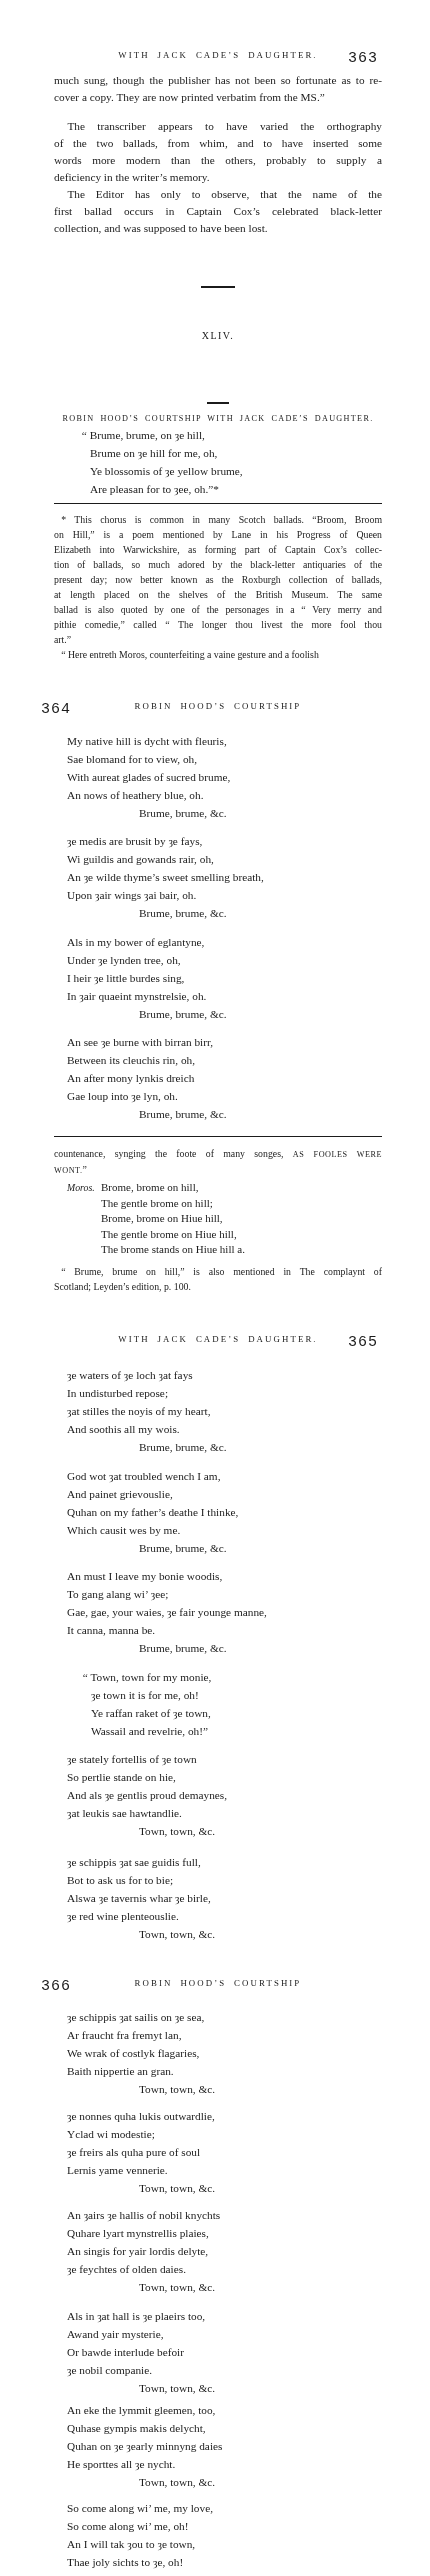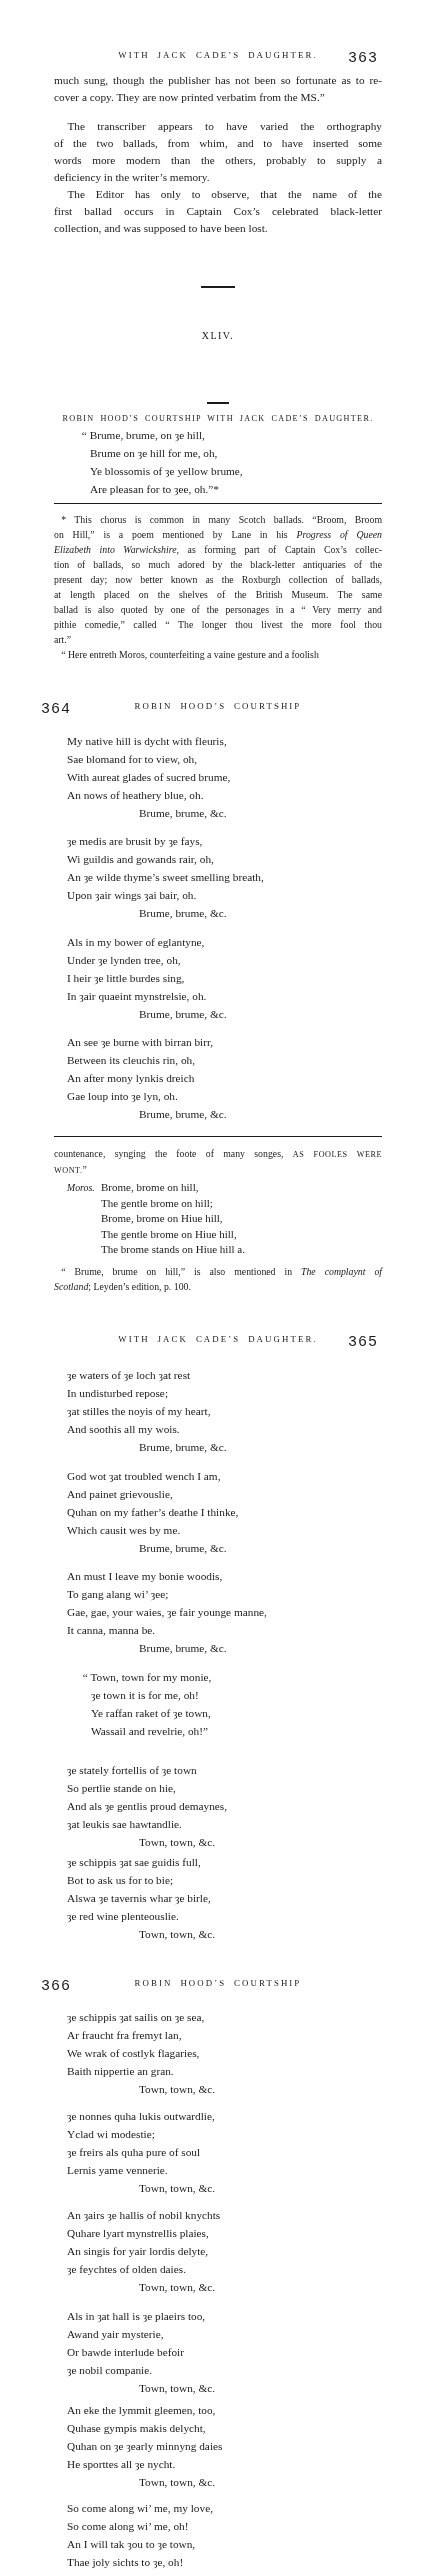--- a/index.html
+++ b/index.html
@@ -42,21 +42,21 @@
   #b364-s4{top:368px;}
   #b364-fnrule{top:471px;left:0;width:328px;height:1px;}
   #b364-fn1{top:481px;}
   #b364-moros{top:515px;}
   #b364-fn2{top:599px;}
 
   #b365-s1{top:37px;}
   #b365-s2{top:138px;}
   #b365-s3{top:238px;}
   #b365-s4{top:339px;}
-  #b365-s5{top:432px;font-family:Liberation Serif, serif;}
+  #b365-s5{top:421px;font-family:Liberation Serif, serif;}
   #b365-s6{top:524px;}
 
   #b366-s1{top:35px;}
   #b366-s2{top:134px;}
   #b366-s3{top:233px;}
   #b366-s4{top:334px;}
   #b366-s5{top:428px;}
   #b366-s6{top:526px;}
 
   .rule{background:#1b1b1b;position:absolute;}
@@ -65,21 +65,21 @@
   .ind{text-indent:13.4px;}
 
   .vl{font-size:11.3px;line-height:18px;margin-left:13px;}
   .refrain{font-size:11.3px;line-height:18px;margin-left:85px;}
   .chor .vl{margin-left:36px;}
   .qst .vl{margin-left:37px;}
   .hang{text-indent:-8.2px;}
 
   .fnl{font-size:9.8px;line-height:15px;}
   .ind2{text-indent:7.2px;}
-  .it{font-style:italic;}
+  .it{}
   .sc{font-size:8.2px;letter-spacing:0.5px;}
 
   .moros-label{position:absolute;left:13px;top:0;font-style:italic;font-size:9.8px;line-height:15.5px;}
   .ml{font-size:11px;line-height:15.5px;margin-left:47px;}
 </style>
 </head>
 <body>
 
 <section class="page" id="p363">
   <div class="headrow">
@@ -179,21 +179,21 @@
       <div class="fnl"><span class="it">Scotland</span><span>; Leyden’s edition, p. 100.</span></div>
     </div>
 </section>
 
 <section class="page" id="p365">
   <div class="headrow">
     <span class="rhead">WITH JACK CADE’S DAUGHTER.</span>
     <span class="pnum pnum-right">365</span>
   </div>
   <div class="blk" id="b365-s1">
-      <div class="vl">ȝe waters of ȝe loch ȝat rest</div>
+      <div class="vl">ȝe waters of ȝe loch ȝat fays</div>
       <div class="vl">In undisturbed repose;</div>
       <div class="vl">ȝat stilles the noyis of my heart,</div>
       <div class="vl">And soothis all my wois.</div>
       <div class="refrain">Brume, brume, &amp;c.</div>
     </div>
   <div class="blk" id="b365-s2">
       <div class="vl">God wot ȝat troubled wench I am,</div>
       <div class="vl">And painet grievouslie,</div>
       <div class="vl">Quhan on my father’s deathe I thinke,</div>
       <div class="vl">Which causit wes by me.</div>

